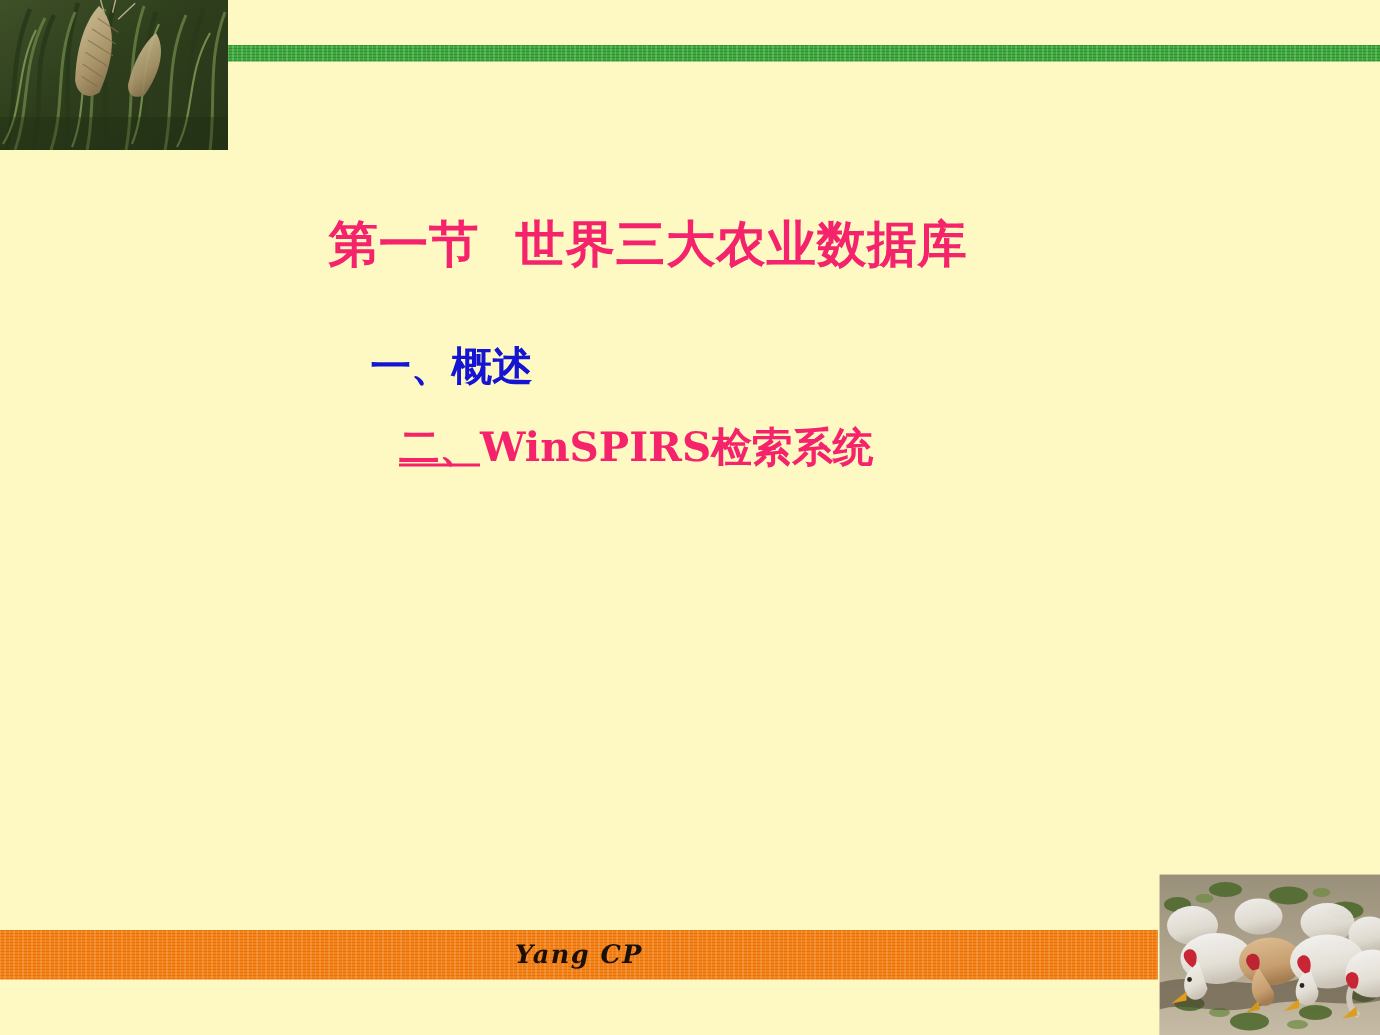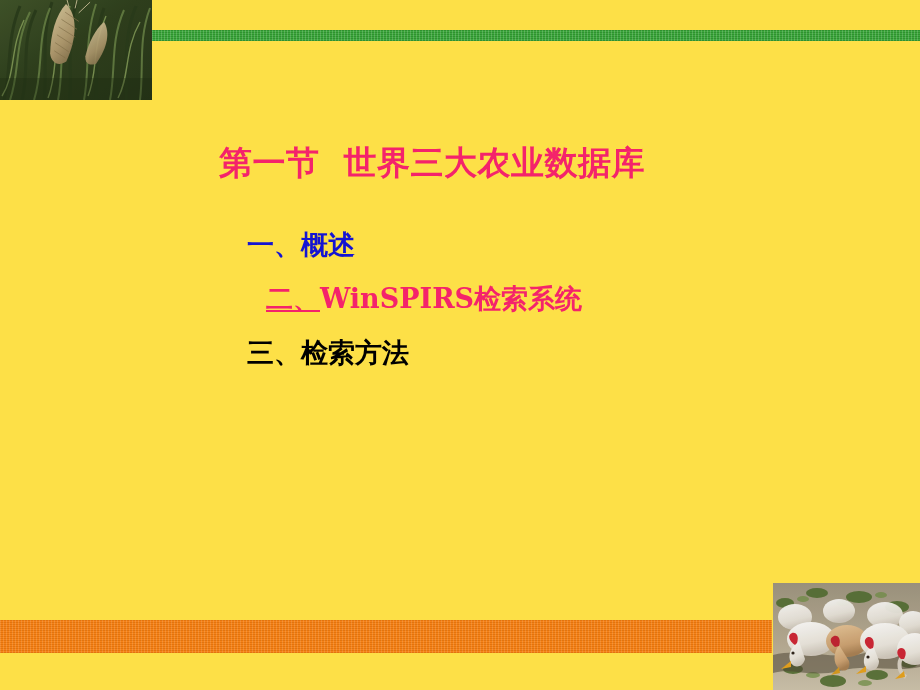--- a/index.html
+++ b/index.html
@@ -7,21 +7,21 @@
     padding: 0;
     background: #ffffff;
   }
   body {
     font-family: "Liberation Sans", sans-serif;
   }
   #slide {
     position: relative;
     width: 920px;
     height: 690px;
-    background: #fde047;
+    background: #fef9c3;
     overflow: hidden;
   }
 
   
   #wheat-photo {
     position: absolute;
     left: 0;
     top: 0;
     width: 152px;
     height: 100px;
@@ -221,30 +221,28 @@
   <div id="outline-list">
 
     <div class="outline-item c-blue">
       <span class="num">一、</span><span class="link">概述</span>
     </div>
 
     <div class="outline-item c-pink all-link">
       <span class="num">二、</span><span class="link">WinSPIRS检索系统</span>
     </div>
 
-    <div class="outline-item c-black">
-      <span class="num">三、</span><span class="link">检索方法</span>
-    </div>
 
 
   </div>
 
   <div id="orange-bar">
     <div class="bar-texture"></div>
   </div>
+  <div id="footer-signature">Yang CP</div>
 
   <div id="chicken-photo">
     <svg class="chicken-svg" viewBox="0 0 147 107" preserveAspectRatio="none">
       <defs>
         <linearGradient id="groundG" x1="0" y1="0" x2="0" y2="1">
           <stop offset="0%" stop-color="#9d9480"></stop>
           <stop offset="55%" stop-color="#b6ab93"></stop>
           <stop offset="100%" stop-color="#cdc3ad"></stop>
         </linearGradient>
         <linearGradient id="henW" x1="0" y1="0" x2="0.3" y2="1">

